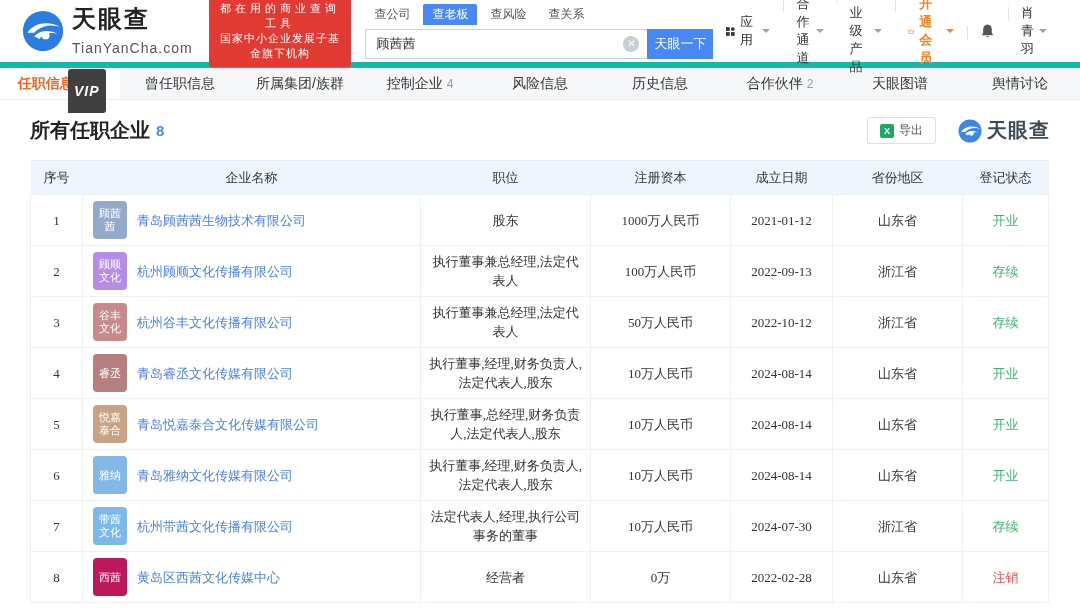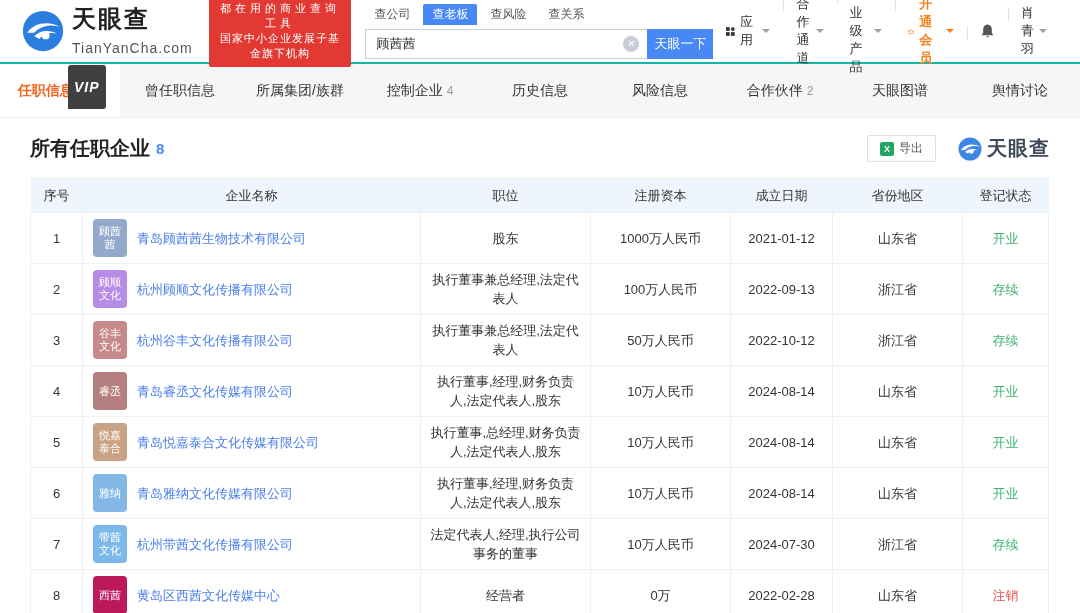--- a/index.html
+++ b/index.html
@@ -32,21 +32,21 @@
 
   .hmenu { margin-left:auto; display:flex; align-items:center; font-size:13px; color:#333; }
   .hitem { display:flex; align-items:center; gap:5px; padding:0 13px; cursor:pointer; position:relative;}
   .hitem + .hitem::before { content:""; position:absolute; left:0; top:3px; height:14px; border-left:1px solid #e3e3e3;}
   .caret { width:0; height:0; border:4px solid transparent; border-top-color:#9aa3ad; margin-top:4px;}
   .caret.or { border-top-color:#f58220; }
   .orange { color:#f58220; font-weight:bold; }
   .icon-svg { display:inline-block; vertical-align:middle; }
 
   
-  .navbar { height:56px; background:#f5f6f7; border-top:2px solid #14b8a6; border-bottom:1px solid #ececec;
+  .navbar { height:38px; background:#f5f6f7; border-top:6px solid #14b8a6; border-bottom:1px solid #ececec;
     display:flex; }
   .nav-tab { flex:1; display:flex; align-items:center; justify-content:center; gap:4px;
     font-size:14px; color:#333; cursor:pointer; position:relative; }
   .nav-tab.active { background:#fff; color:#f2641f; font-weight:bold; }
   .nav-count { font-size:12px; color:#999; font-weight:normal; }
   .nav-count.blue { color:#4788f4; }
   .q-icon { width:14px; height:14px; border:1px solid #c6c6c6; color:#b5b5b5; border-radius:50%;
     font-size:10px; line-height:13px; text-align:center; font-weight:normal;}
   .vip-badge { position:absolute; top:1px; left:calc(50% + 8px); background:#404040; color:#fff;
     font-size:14px; font-style:italic; font-weight:bold; padding:14px 6px; border-radius:3px 3px 3px 0; letter-spacing:1px;}
@@ -57,21 +57,21 @@
   .sec-count { color:#4788f4; margin-left:6px; font-size:15px; font-weight:bold;}
   .sec-right { margin-left:auto; display:flex; align-items:center; gap:22px; }
   .export-btn { display:flex; align-items:center; gap:5px; border:1px solid #dcdfe3; background:#fff;
     padding:4px 12px; border-radius:2px; font-size:12px; color:#555; cursor:pointer;}
   .xls-ic { width:14px; height:14px; background:#21a565; border-radius:2px; color:#fff; font-size:9px;
     line-height:14px; text-align:center; font-weight:bold;}
   .watermark { display:flex; align-items:center; gap:5px; opacity:.92; }
   .watermark .wm-txt { font-size:20px; font-weight:bold; color:#2f3b4a; letter-spacing:1px;}
 
   
-  table.jobs { width:1018px; margin:16px 30px; border-collapse:collapse; table-layout:fixed; }
+  table.jobs { width:1018px; margin:16px 30px; border-collapse:collapse; table-layout:fixed;font-family:Liberation Serif, serif; }
   .jobs th { background:#eef5fc; height:34px; font-size:13px; font-weight:normal; color:#333;
     border:1px solid #e7ecf1; border-left:none; border-right:none; text-align:center;}
   .jobs td { border:1px solid #edf1f5; font-size:13px; color:#333; text-align:center; height:50px;
     padding:6px 8px; line-height:19px; background:#fff;}
   .jobs col.c1{width:52px} .jobs col.c2{width:338px} .jobs col.c3{width:170px} .jobs col.c4{width:140px}
   .jobs col.c5{width:102px} .jobs col.c6{width:130px} .jobs col.c7{width:86px}
   td.company-cell { text-align:left; }
   .comp-flex { display:flex; align-items:center; gap:10px; padding-left:2px;}
   .company-logo { width:34px; height:38px; min-width:34px; border-radius:4px; color:#fff; font-size:11px;
     line-height:13px; display:flex; align-items:center; justify-content:center; text-align:center;
@@ -168,24 +168,24 @@
       <span>曾任职信息</span>
     </div>
     <div class="nav-tab">
       <span>所属集团/族群</span>
     </div>
     <div class="nav-tab">
       <span>控制企业</span>
       <span class="nav-count">4</span>
     </div>
     <div class="nav-tab">
+      <span>风险信息</span>
+    </div>
+    <div class="nav-tab">
       <span>历史信息</span>
-    </div>
-    <div class="nav-tab">
-      <span>风险信息</span>
     </div>
     <div class="nav-tab">
       <span>合作伙伴</span>
       <span class="nav-count">2</span>
     </div>
     <div class="nav-tab">
       <span>天眼图谱</span>
     </div>
     <div class="nav-tab">
       <span>舆情讨论</span>

